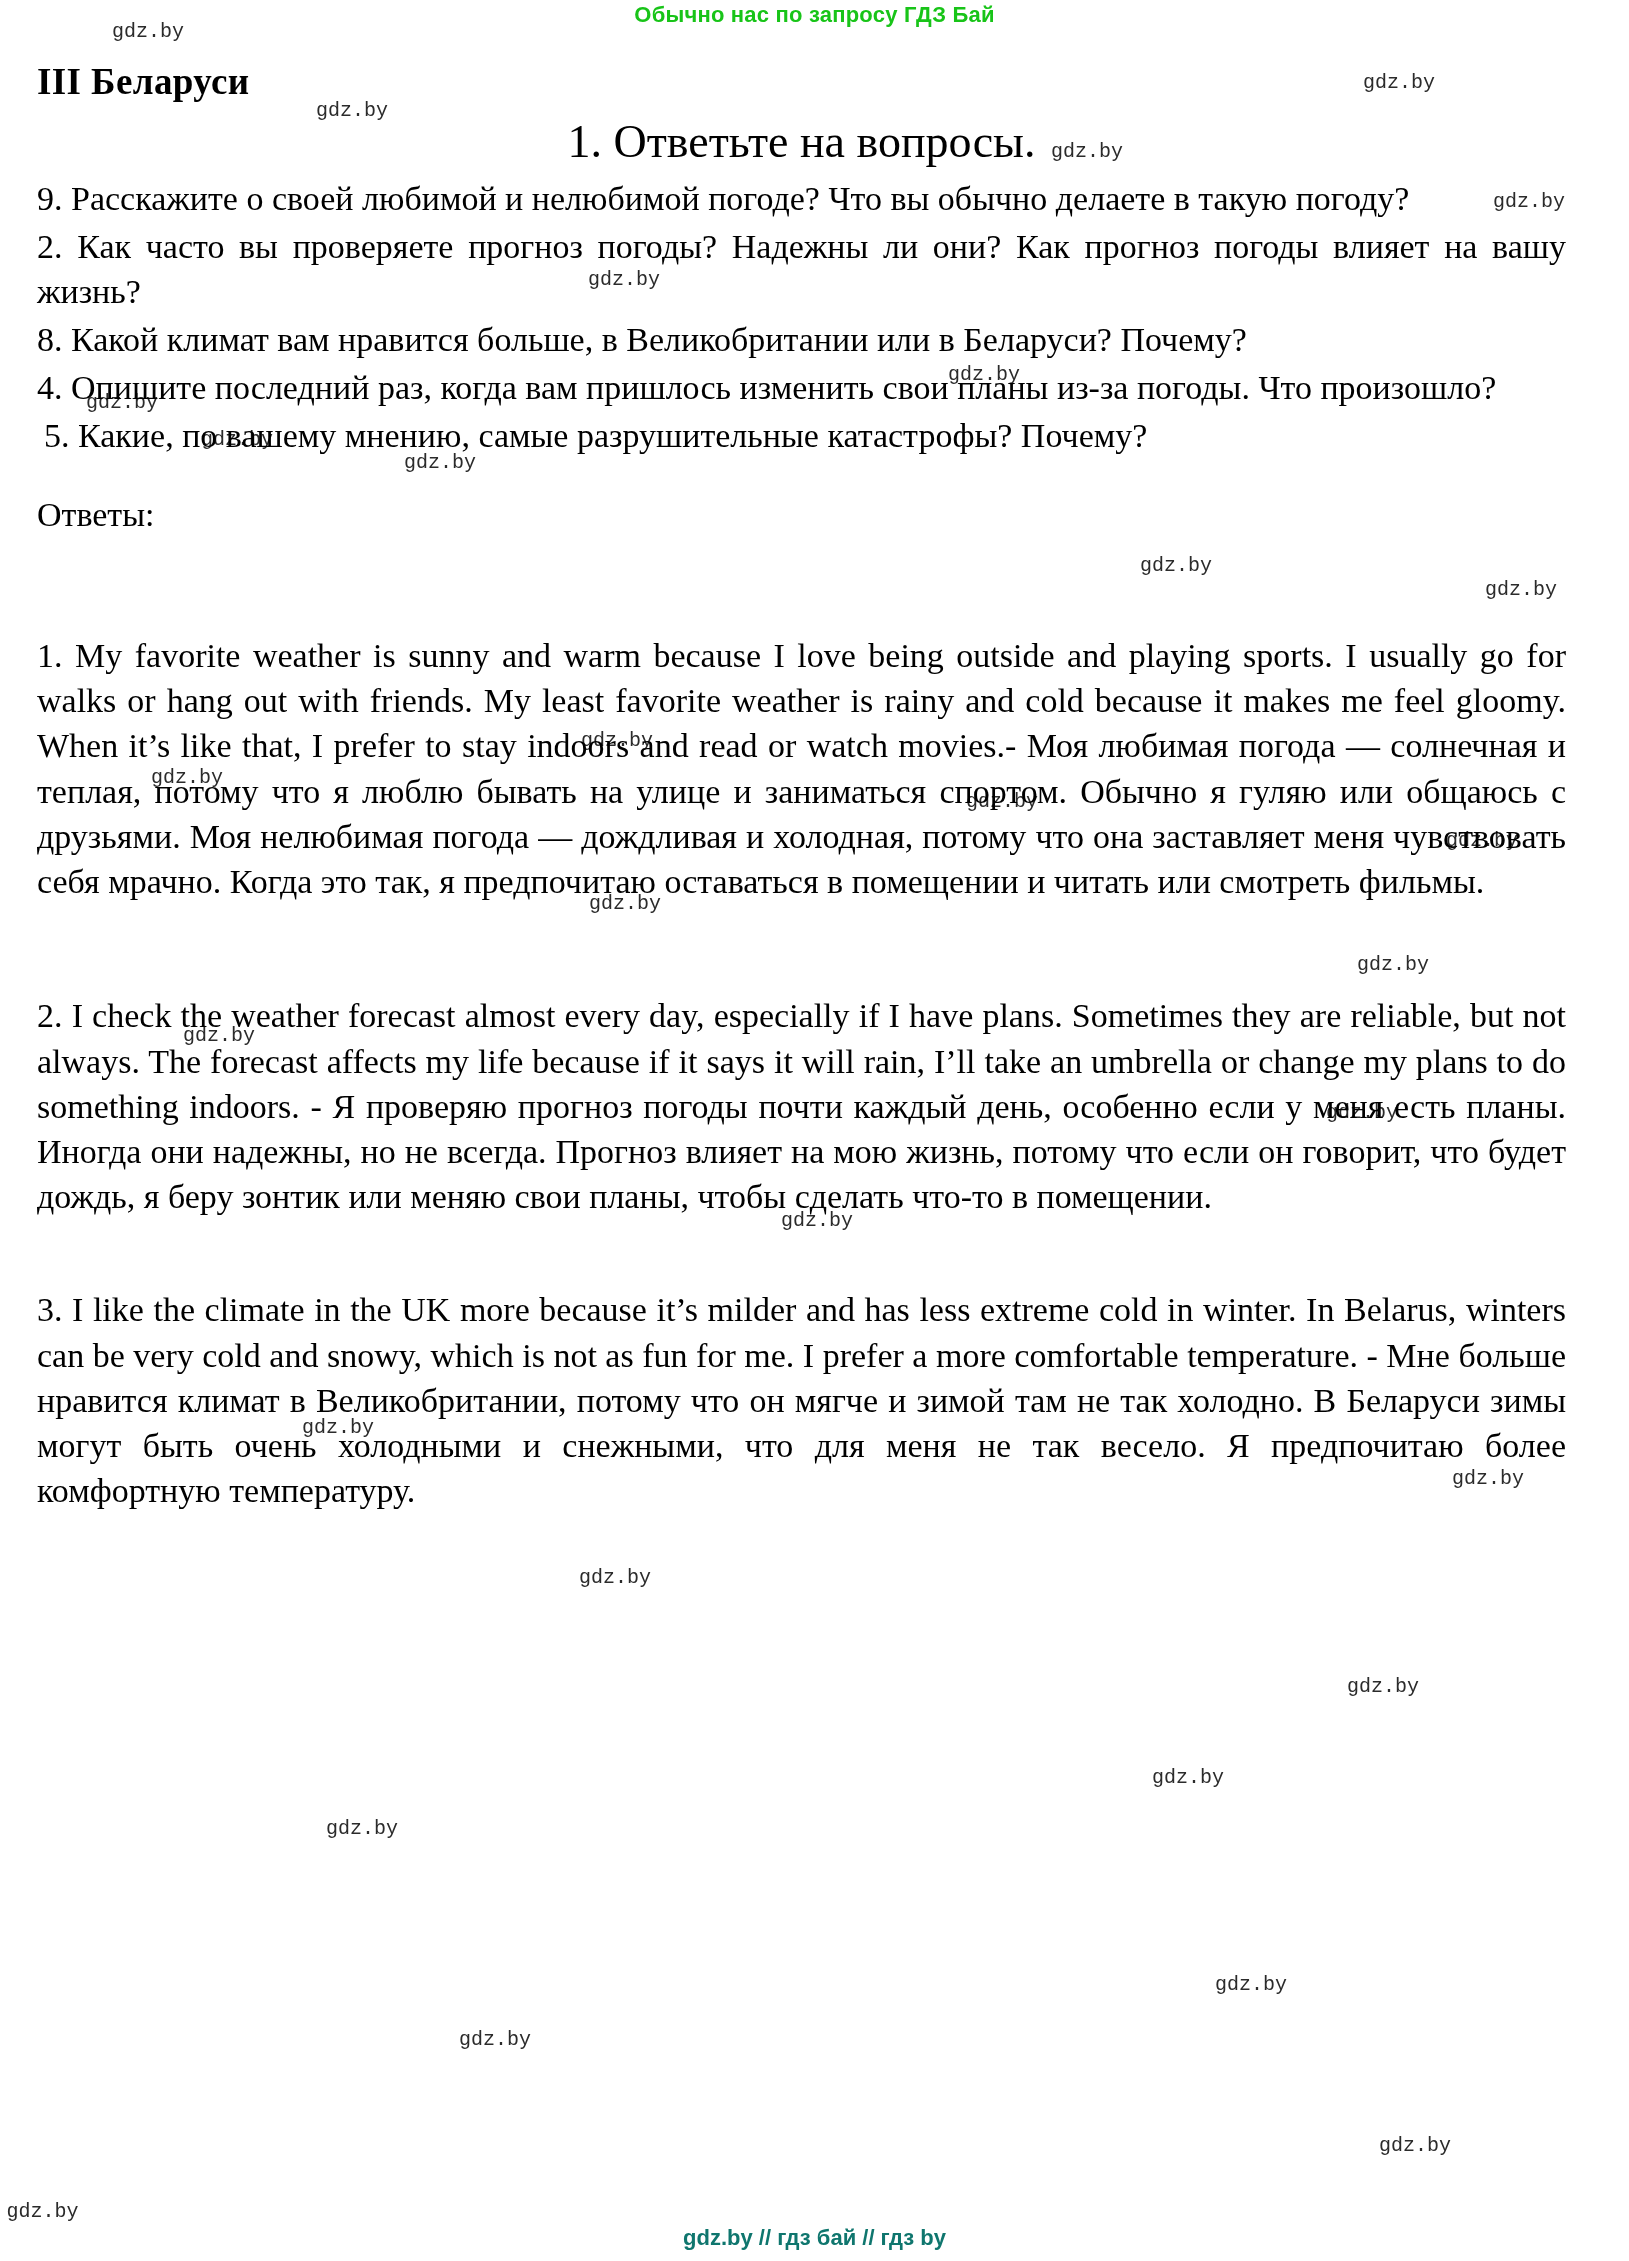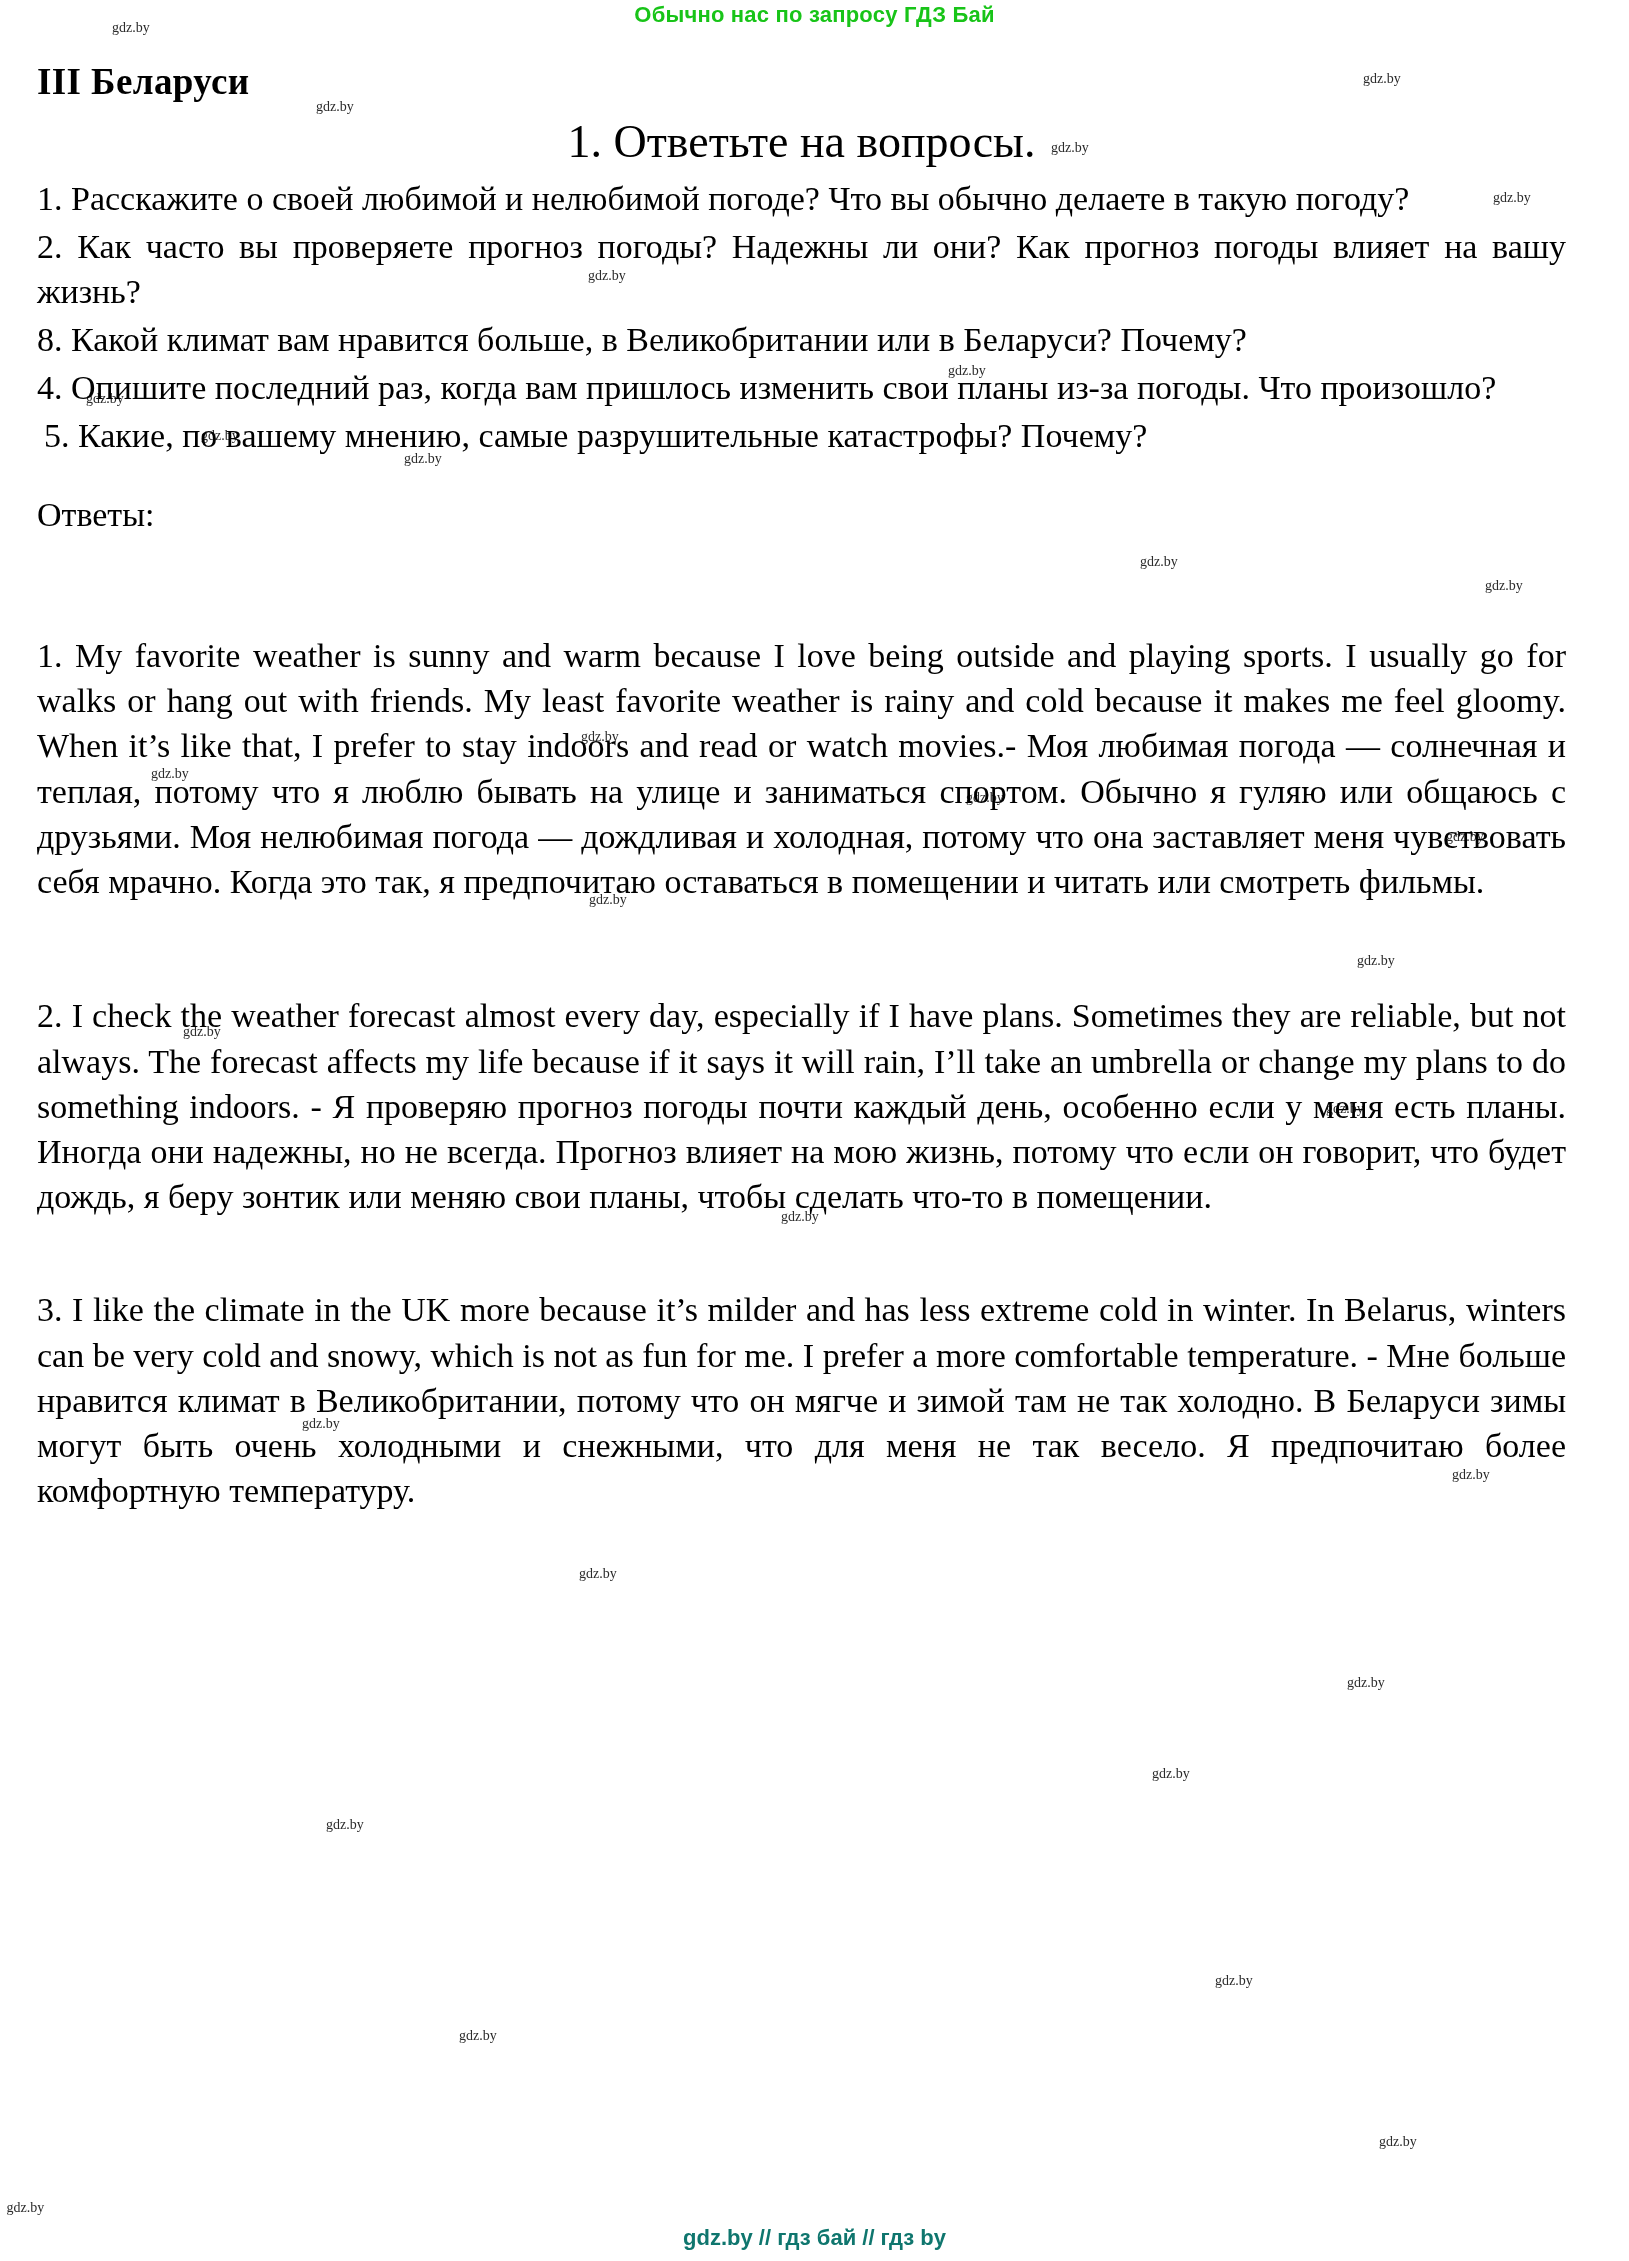--- a/index.html
+++ b/index.html
@@ -79,22 +79,22 @@
     margin: 0;
   }
   .para.last-left { text-align: justify; }
   .gap-b { height: 96px; }
   .gap-c { height: 89px; }
   .gap-d { height: 68px; }
 
   
   .wm {
     position: absolute;
-    font-family: Liberation Serif, serif;
-    font-size: 14px;
+    font-family: Liberation Mono, monospace;
+    font-size: 20px;
     color: #2b2b2b;
     white-space: nowrap;
     pointer-events: none;
   }
 
   
   .footer-links {
     position: absolute;
     left: 0;
     top: 2225px;
@@ -145,21 +145,21 @@
   <div class="wm" style="left:459px; top:2028px;">gdz.by</div>
   <div class="wm" style="left:1379px; top:2134px;">gdz.by</div>
   <div class="wm" style="left:6.5px; top:2200px;">gdz.by</div>
 
   <div class="content">
 
     <h1 class="doc-title">III Беларуси</h1>
 
     <p class="task-line">1. Ответьте на вопросы.</p>
 
-    <p class="q">1. Расскажите о своей любимой и нелюбимой погоде? Что вы обычно делаете в такую погоду?</p>
+    <p class="q">9. Расскажите о своей любимой и нелюбимой погоде? Что вы обычно делаете в такую погоду?</p>
     <p class="q">2. Как часто вы проверяете прогноз погоды? Надежны ли они? Как прогноз погоды влияет на вашу жизнь?</p>
     <p class="q">8. Какой климат вам нравится больше, в Великобритании или в Беларуси? Почему?</p>
     <p class="q">4. Опишите последний раз, когда вам пришлось изменить свои планы из-за погоды. Что произошло?</p>
     <p class="q nojust">5. Какие, по вашему мнению, самые разрушительные катастрофы? Почему?</p>
 
     <p class="answers-label">Ответы:</p>
 
     <div class="gap-b"></div>
 
     <p class="para">1. My favorite weather is sunny and warm because I love being outside and playing sports. I usually go for walks or hang out with friends. My least favorite weather is rainy and cold because it makes me feel gloomy. When it’s like that, I prefer to stay indoors and read or watch movies.- Моя любимая погода — солнечная и теплая, потому что я люблю бывать на улице и заниматься спортом. Обычно я гуляю или общаюсь с друзьями. Моя нелюбимая погода — дождливая и холодная, потому что она заставляет меня чувствовать себя мрачно. Когда это так, я предпочитаю оставаться в помещении и читать или смотреть фильмы.</p>

